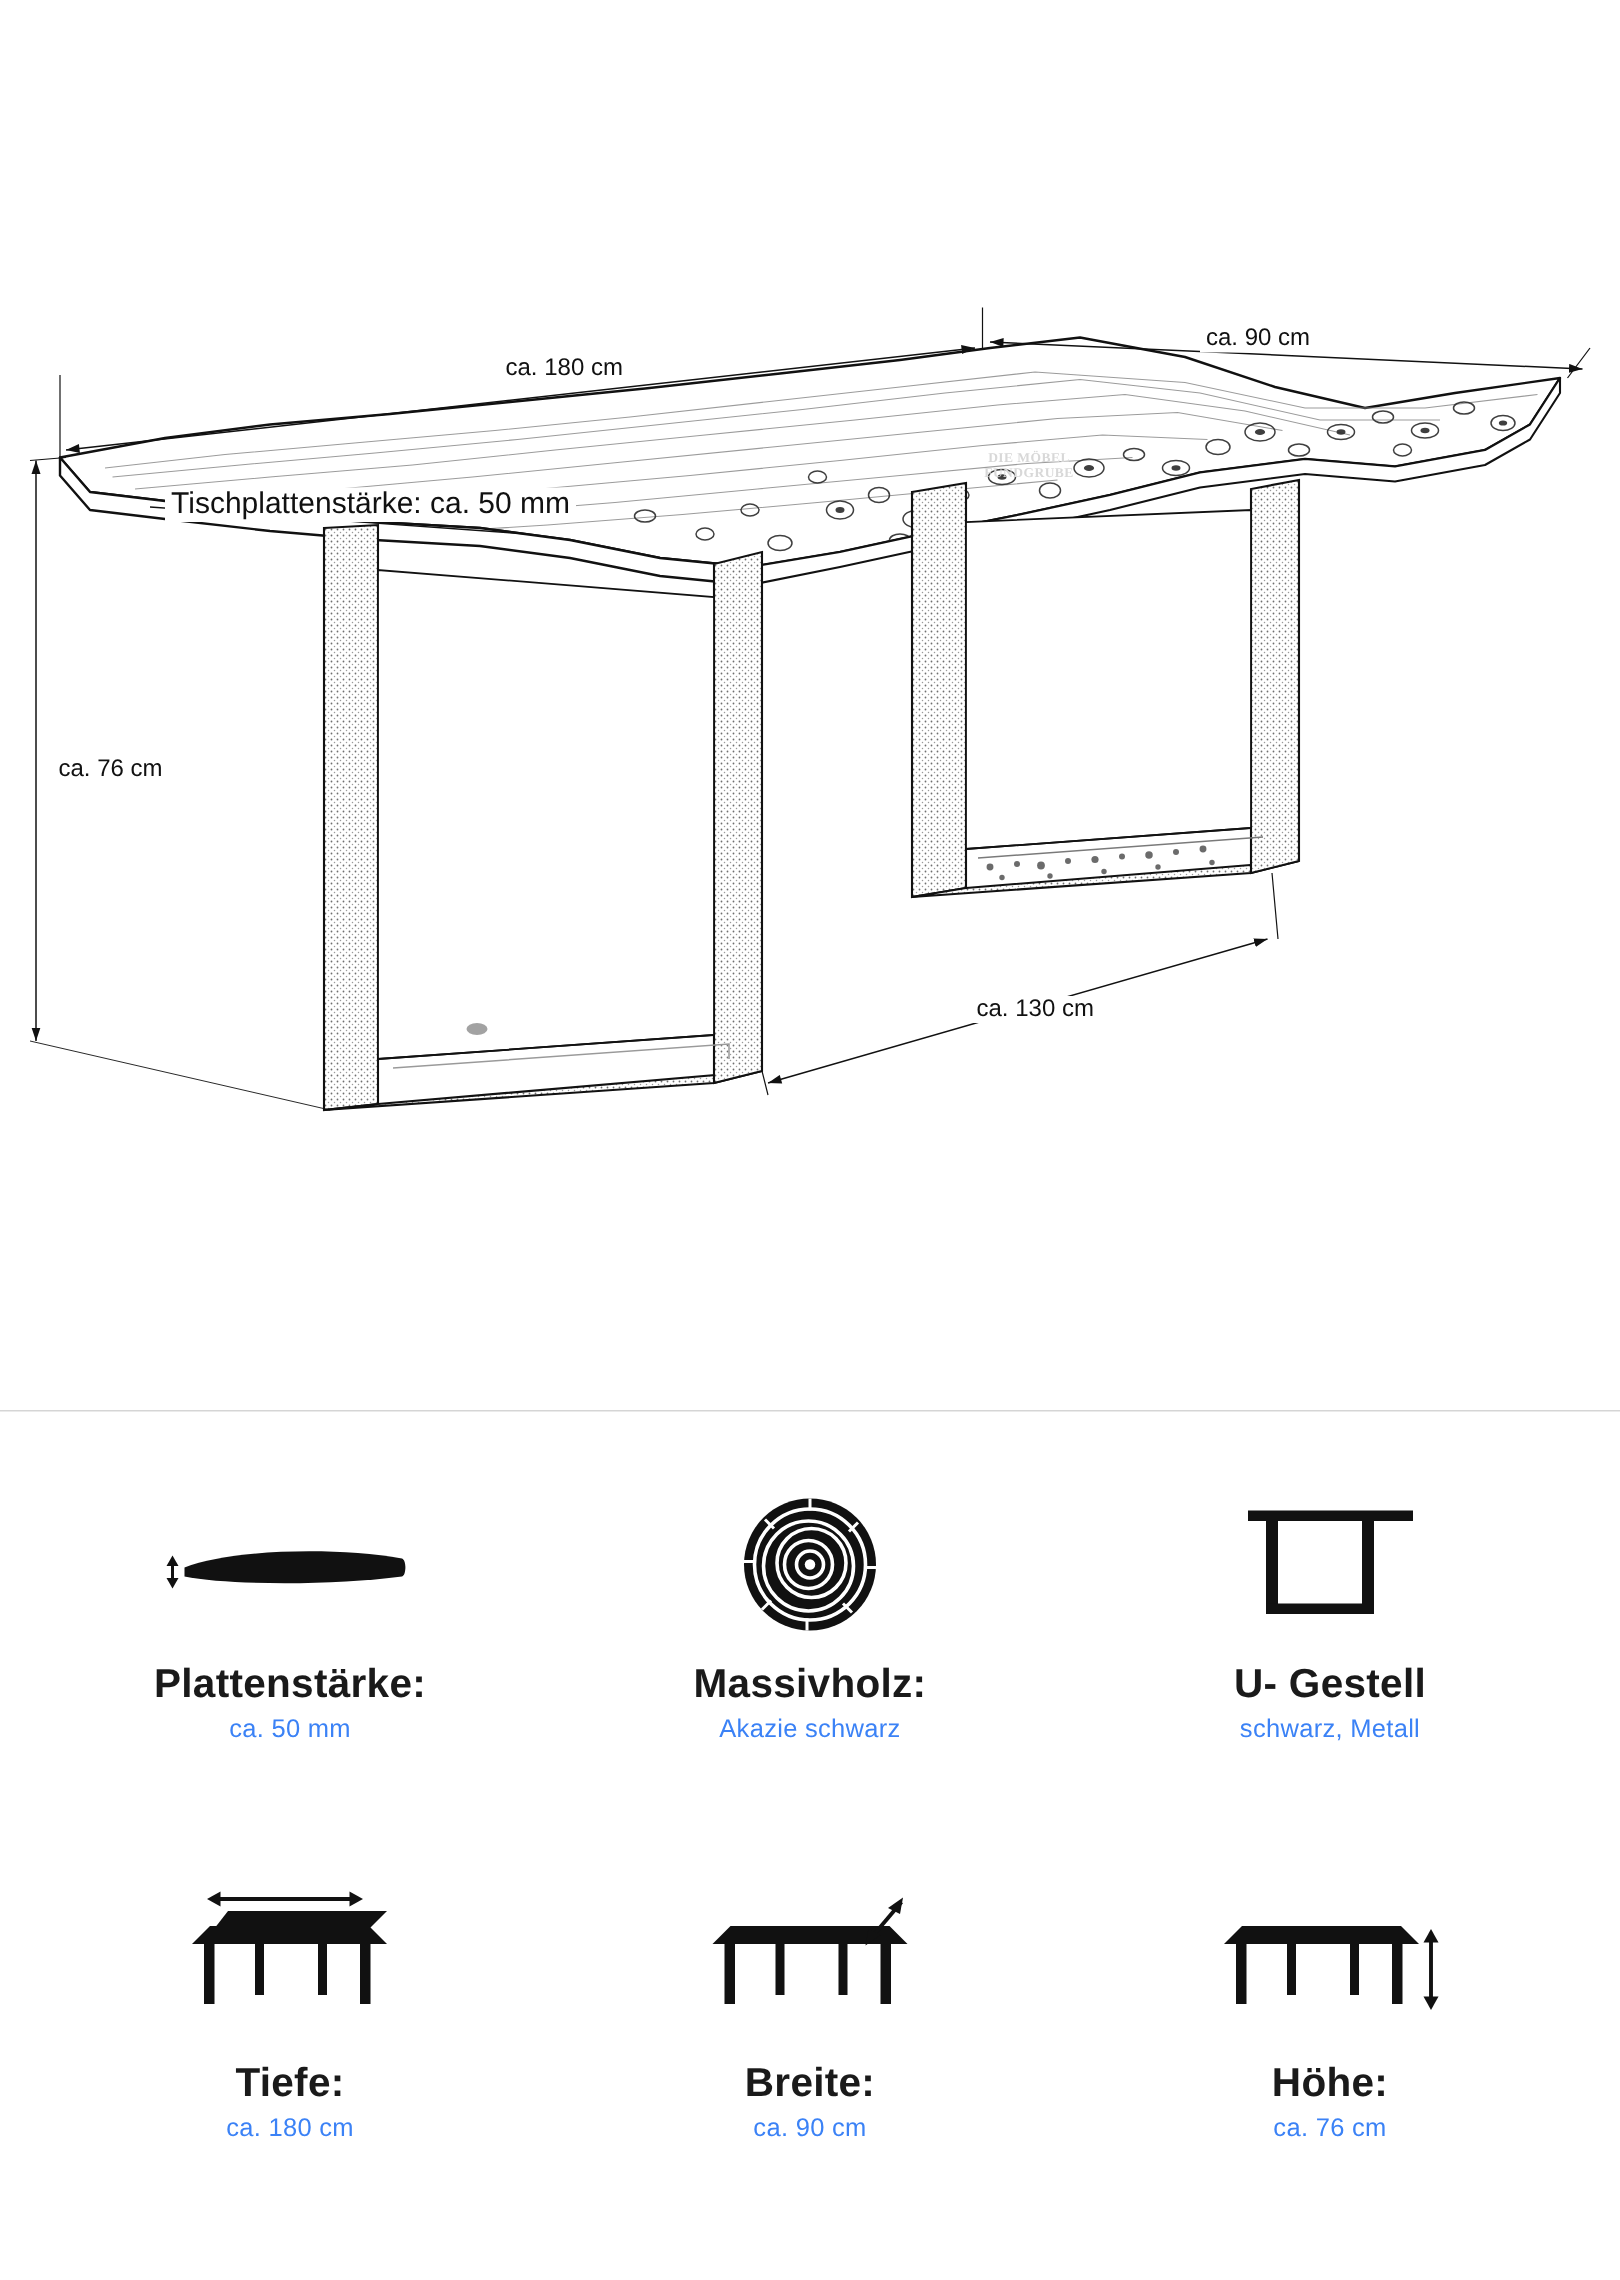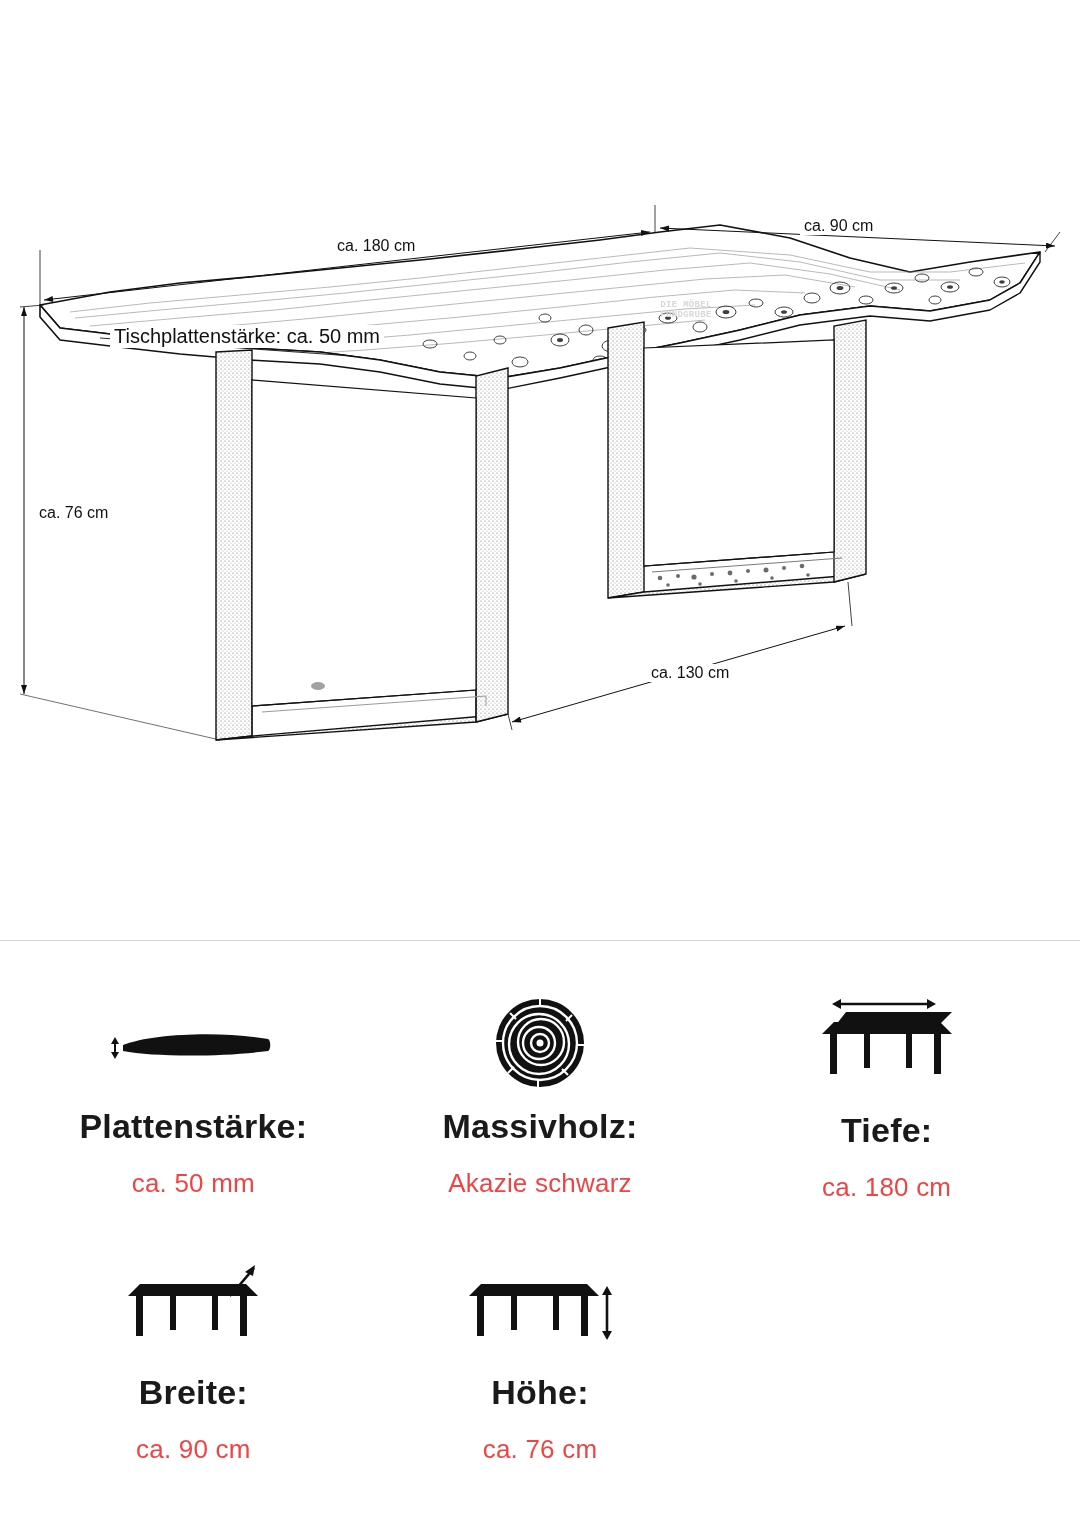--- a/index.html
+++ b/index.html
@@ -43,21 +43,21 @@
   .lbl-height  { left: 35px;   top: 504px; }
   .lbl-base    { left: 647px;  top: 664px; }
   .lbl-thick   { left: 110px;  top: 325px; font-size: 20px; }
 
   .watermark {
     position: absolute;
     left: 640px;
     top: 300px;
     width: 92px;
     text-align: center;
-    font-family: Liberation Mono, monospace;
+    font-family: Liberation Serif, serif;
     font-size: 9px;
     font-weight: bold;
     line-height: 1.15;
     color: #d8d8d8;
     letter-spacing: 0.3px;
   }
 
   
   .divider {
     position: absolute;
@@ -88,31 +88,31 @@
     justify-content: flex-start;
     padding-top: 18px;
   }
   .feature .icon-box {
     height: 108px;
     display: flex;
     align-items: center;
     justify-content: center;
   }
   .feature .f-title {
-    font-size: 34px;
+    font-size: 27px;
     font-weight: bold;
     color: #1a1a1a;
     margin-top: 10px;
     text-align: center;
     letter-spacing: 0.2px;
   }
   .feature .f-sub {
-    font-size: 26px;
-    color: #ef4444;
-    margin-top: 22px;
+    font-size: 17px;
+    color: #3b82f6;
+    margin-top: 5px;
     text-align: center;
     letter-spacing: 0.2px;
   }
   .row2 .f-title { margin-top: 14px; }
 </style>
 </head>
 <body>
 
 <div class="drawing-panel">
 
@@ -302,20 +302,32 @@
           <line x1="18" y1="80" x2="24" y2="74"></line>
           <line x1="6" y1="48" x2="14" y2="48"></line>
           <line x1="20" y1="20" x2="26" y2="26"></line>
         </g>
       </svg>
     </div>
     <div class="f-title">Massivholz:</div>
     <div class="f-sub">Akazie schwarz</div>
   </div>
 
+  <div class="feature">
+    <div class="icon-box">
+      <svg width="130" height="100" viewBox="0 0 130 100">
+        <rect x="10" y="14" width="110" height="7" fill="#111111"></rect>
+        <rect x="22" y="21" width="8" height="62" fill="#111111"></rect>
+        <rect x="22" y="76" width="72" height="7" fill="#111111"></rect>
+        <rect x="86" y="21" width="8" height="62" fill="#111111"></rect>
+      </svg>
+    </div>
+    <div class="f-title">U- Gestell</div>
+    <div class="f-sub">schwarz, Metall</div>
+  </div>
 
   <div class="feature row2">
     <div class="icon-box">
       <svg width="170" height="110" viewBox="0 0 170 110">
         <path d="M30,24 l108,-6 l12,-12 l-106,0 z" fill="#111111" transform="translate(0,18)"></path>
         <path d="M20,46 L150,46 L138,34 L32,34 Z" fill="#111111"></path>
         <rect x="28" y="46" width="7" height="40" fill="#111111"></rect>
         <rect x="132" y="46" width="7" height="40" fill="#111111"></rect>
         <rect x="62" y="46" width="6" height="34" fill="#111111"></rect>
         <rect x="104" y="46" width="6" height="34" fill="#111111"></rect>

